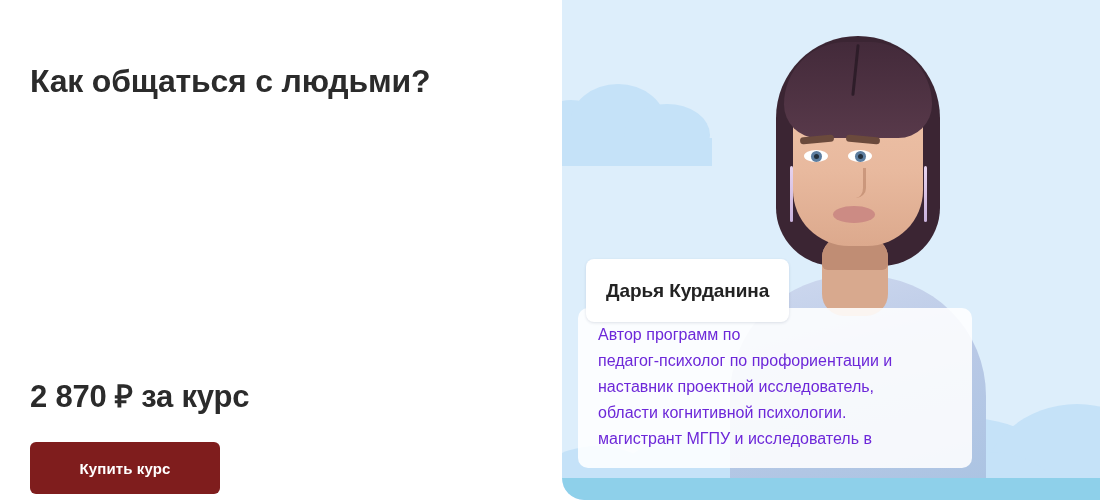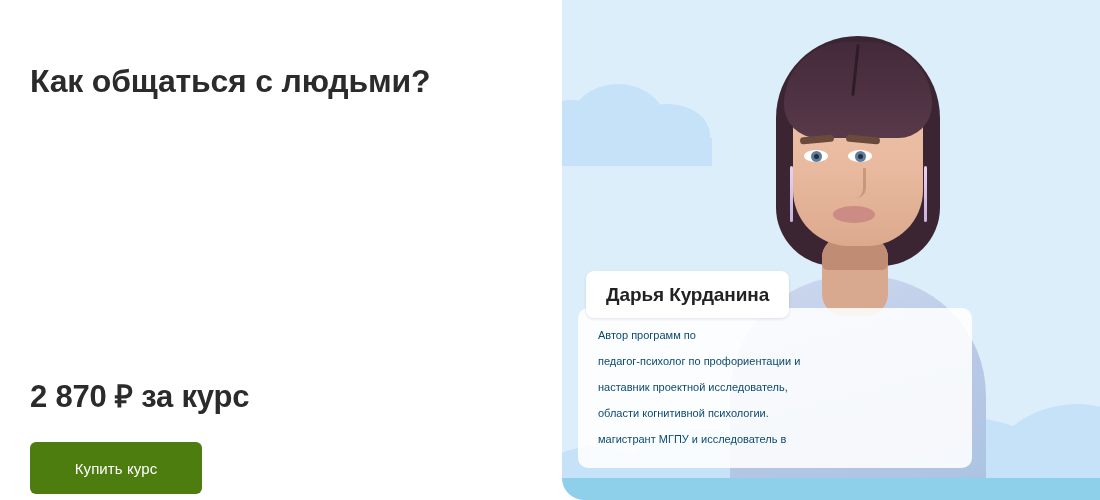--- a/index.html
+++ b/index.html
@@ -56,29 +56,29 @@
     font-weight: bold;
     color: #2b2b2b;
     letter-spacing: -0.2px;
     white-space: nowrap;
   }
 
   .buy-button {
     position: absolute;
     left: 30px;
     top: 442px;
-    width: 172px;
+    width: 190px;
     height: 52px;
-    background: #4d7c0f;
+    background: #7f1d1d;
     border: none;
     border-radius: 6px;
     color: #ffffff;
     font-family: "Liberation Sans", sans-serif;
     font-size: 15px;
-    font-weight: normal;
+    font-weight: bold;
     letter-spacing: 0.1px;
     cursor: pointer;
     padding: 0;
   }
 
   
   .hero-panel {
     position: absolute;
     left: 562px;
     top: 0;
@@ -241,50 +241,49 @@
   }
   .p-earring.l { left: 68px; }
   .p-earring.r { left: 202px; }
 
   
   .name-badge {
     position: absolute;
     left: 586px;
     top: 259px;
     height: 39px;
-    padding: 4px 20px;
+    padding: 12px 20px;
     display: flex;
     align-items: center;
     background: #ffffff;
     border-radius: 8px;
     box-shadow: 0 1px 3px rgba(40,60,90,0.14);
     font-size: 19px;
     font-weight: bold;
     color: #222222;
     letter-spacing: -0.1px;
     white-space: nowrap;
     z-index: 8;
-    margin-top: 12px;
   }
 
   
   .bio-card {
     position: absolute;
     left: 578px;
     top: 308px;
     width: 352px;
     padding: 14px 22px 16px 20px;
     background: rgba(255,255,255,0.88);
     border-radius: 10px;
     z-index: 7;
   }
   .bio-line {
-    font-size: 11px;
+    font-size: 16px;
     line-height: 26px;
-    color: #0c4a6e;
+    color: #6d28d9;
     white-space: nowrap;
   }
 </style>
 </head>
 <body>
 
 <div class="promo-card">
 
   <div class="hero-panel">
 

